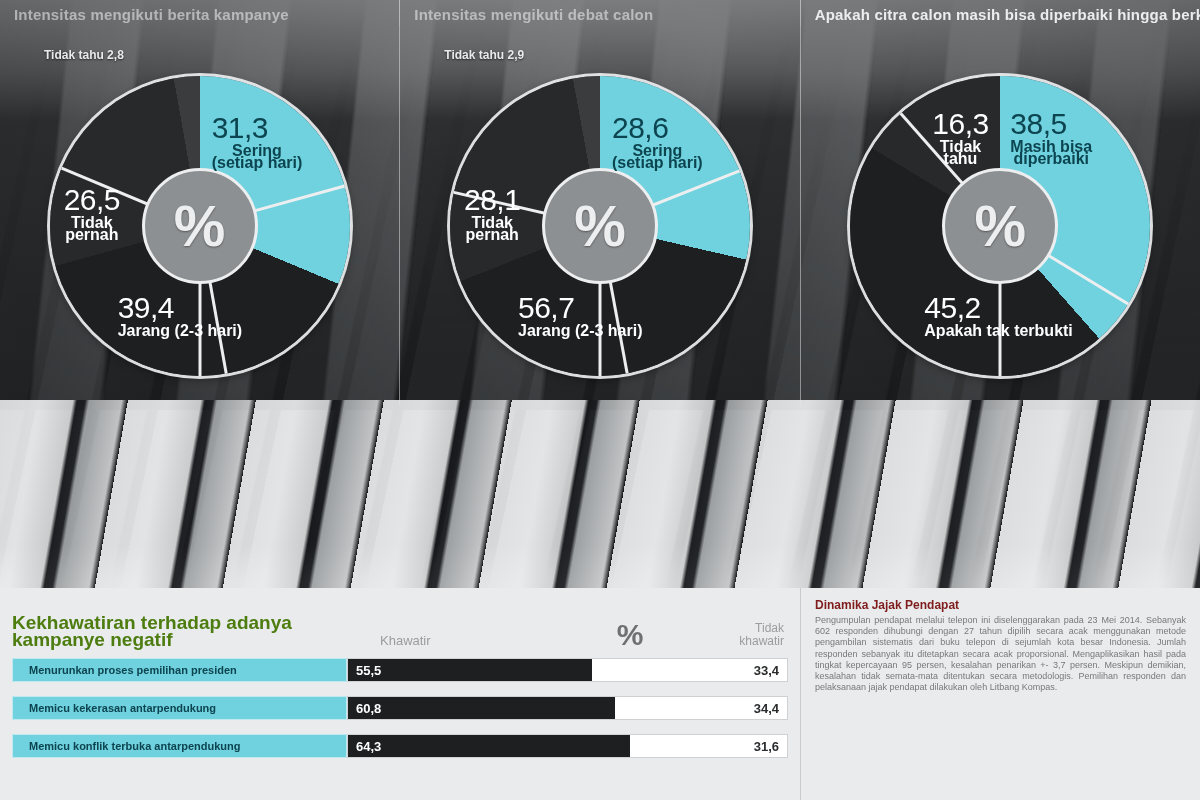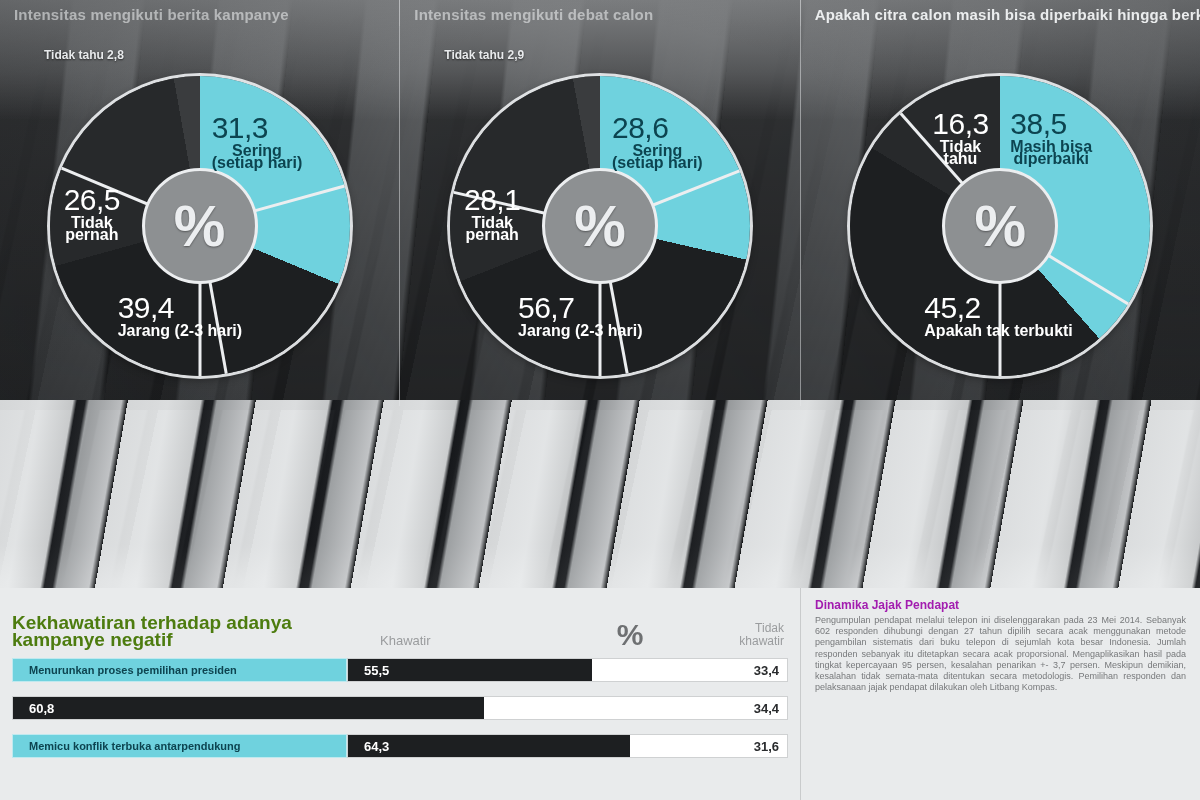--- a/index.html
+++ b/index.html
@@ -143,34 +143,34 @@
   .bar-cat{
     width:335px; background:#6fd2de; color:#0d4450;
     font-size:11px; font-weight:bold;
     display:flex; align-items:center; padding-left:16px;
     border:1px solid #bfe9ef;
   }
   .bar-track{ flex:1; display:flex; border:1px solid #cfd1d2; }
   .bar-fill{
     background:#1d1f21; color:#ffffff;
     font-size:13px; font-weight:bold;
-    display:flex; align-items:center; padding-left:16px;
+    display:flex; align-items:center; padding-left:8px;
   }
   .bar-rest{
     background:#ffffff; color:#2a2c2e;
     font-size:13px; font-weight:bold;
     display:flex; align-items:center; justify-content:flex-end;
     padding-right:8px; flex:1;
   }
 
   #text-section{
     flex:1; border-left:1px solid #c9cbcc;
     padding:10px 14px 0 14px; position:relative;
   }
-  .txt-title{ color:#a21caf; font-size:12px; font-weight:bold; margin-bottom:3px; }
+  .txt-title{ color:#7f1d1d; font-size:12px; font-weight:bold; margin-bottom:3px; }
   .txt-body{ color:#77797b; font-size:9px; line-height:11.2px; text-align:justify; }
 </style>
 </head>
 <body>
 
 <div id="photo-bg">
   <div class="photo-blur-top"></div>
   <div class="photo-vignette"></div>
   <div class="photo-fade-bottom"></div>
 </div>
@@ -276,20 +276,21 @@
 
       <div class="bar-row">
         <div class="bar-cat">Menurunkan proses pemilihan presiden</div>
         <div class="bar-track">
           <div class="bar-fill" style="flex:0 0 55.5%;">55,5</div>
           <div class="bar-rest">33,4</div>
         </div>
       </div>
 
       <div class="bar-row">
+        <div class="bar-cat">Memicu kekerasan antarpendukung</div>
         <div class="bar-track">
           <div class="bar-fill" style="flex:0 0 60.8%;">60,8</div>
           <div class="bar-rest">34,4</div>
         </div>
       </div>
 
       <div class="bar-row">
         <div class="bar-cat">Memicu konflik terbuka antarpendukung</div>
         <div class="bar-track">
           <div class="bar-fill" style="flex:0 0 64.3%;">64,3</div>

